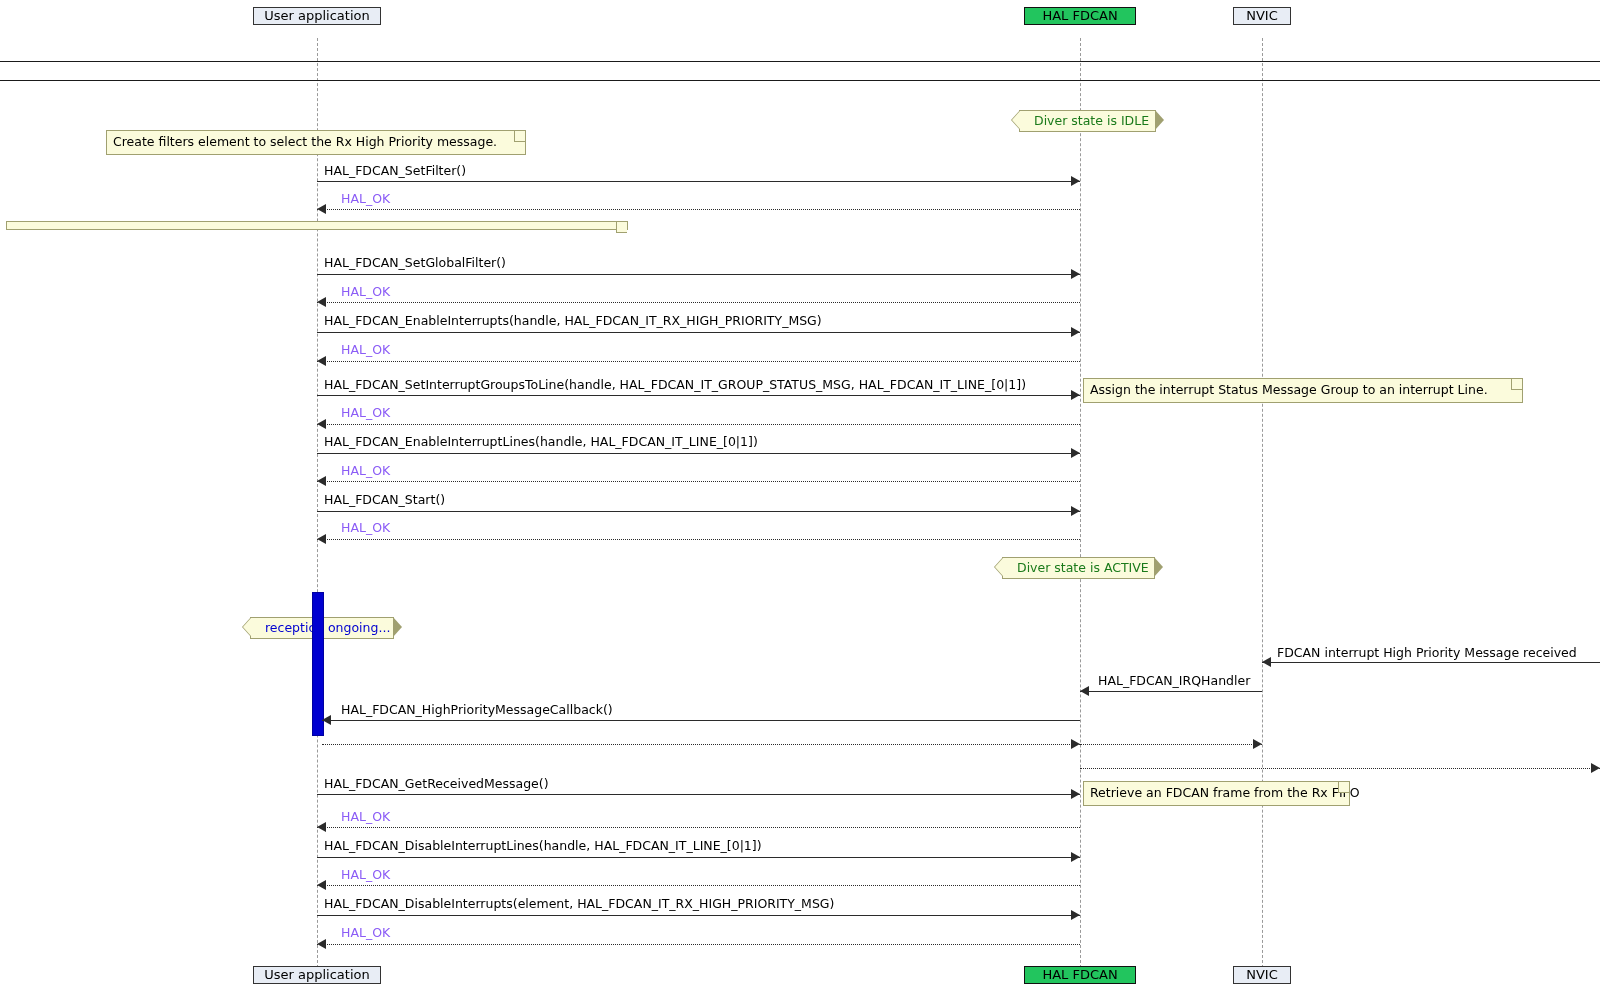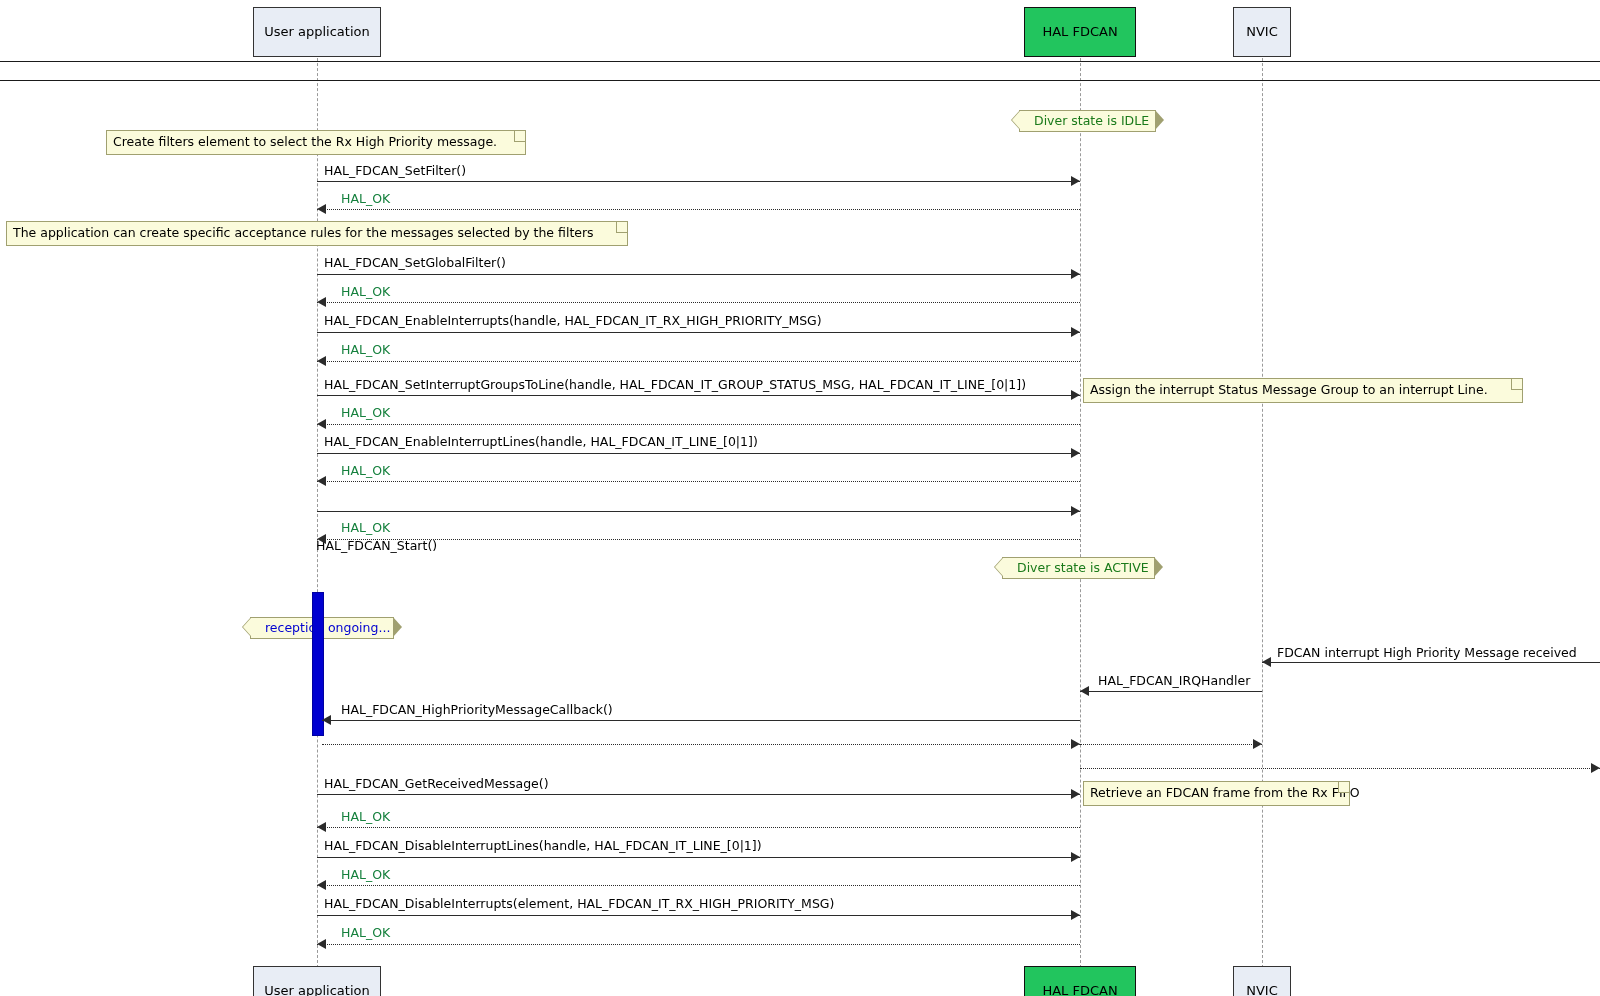--- a/index.html
+++ b/index.html
@@ -20,21 +20,21 @@
     position: absolute;
     left: 0; top: 0;
     width: 1600px;
     height: 996px;
   }
   .participant {
     position: absolute;
     box-sizing: border-box;
     border: 1px solid #333333;
     background: #E8EDF5;
-    padding: 16px 10px;
+    padding: 0 10px;
     font-size: 13px;
     line-height: 16px;
     white-space: nowrap;
     text-align: center;
   }
   .participant.hal {
     background: #22c55e;
     font-weight: normal;
     border-color: #111111;
   }
@@ -72,21 +72,21 @@
     border-bottom: 5px solid transparent;
   }
   .msg-label {
     position: absolute;
     white-space: nowrap;
     font-size: 12.5px;
     line-height: 14px;
     color: #000000;
   }
   .msg-label.ok {
-    color: #15803d;
+    color: #8b5cf6;
   }
   .note {
     position: absolute;
     box-sizing: border-box;
     background: #FBFBDC;
     border: 1px solid #A0A070;
     padding: 3px 8px 4px 6px;
     font-size: 12.5px;
     line-height: 16px;
     white-space: nowrap;
@@ -206,21 +206,20 @@
     <span class="inner-l"></span><span class="inner-r"></span>
     <span>reception ongoing...</span>
   </div>
 
   <div class="note" style="left:106px; top:130px; width:420px;">
     <span class="fold"></span>
     <span>Create filters element to select the Rx High Priority message.</span>
   </div>
   <div class="note" style="left:6px; top:221px; width:622px;">
     <span class="fold"></span>
-    <span>The application can create specific acceptance rules for the messages selected by the filters</span>
   </div>
   <div class="note" style="left:1083px; top:378px; width:440px;">
     <span class="fold"></span>
     <span>Assign the interrupt Status Message Group to an interrupt Line.</span>
   </div>
   <div class="note" style="left:1083px; top:781px; width:267px;">
     <span class="fold"></span>
     <span>Retrieve an FDCAN frame from the Rx FIFO</span>
   </div>
 
@@ -261,21 +260,21 @@
   <div class="msg-line" style="left:317px; top:453px; width:763px;"></div>
   <div class="arrow right" style="left:1071px; top:448px;"></div>
   <div class="msg-label" style="left:324px; top:435px;">HAL_FDCAN_EnableInterruptLines(handle, HAL_FDCAN_IT_LINE_[0|1])</div>
 
   <div class="msg-line dotted" style="left:317px; top:481px; width:763px;"></div>
   <div class="arrow left" style="left:317px; top:476px;"></div>
   <div class="msg-label ok" style="left:341px; top:464px;">HAL_OK</div>
 
   <div class="msg-line" style="left:317px; top:511px; width:763px;"></div>
   <div class="arrow right" style="left:1071px; top:506px;"></div>
-  <div class="msg-label" style="left:316px; top:493px;margin-top:46px;">HAL_FDCAN_Start()</div>
+  <div class="msg-label" style="left:324px; top:493px;">HAL_FDCAN_Start()</div>
 
   <div class="msg-line dotted" style="left:317px; top:539px; width:763px;"></div>
   <div class="arrow left" style="left:317px; top:534px;"></div>
   <div class="msg-label ok" style="left:341px; top:521px;">HAL_OK</div>
 
   <div class="msg-line" style="left:1262px; top:662px; width:338px;"></div>
   <div class="arrow left" style="left:1262px; top:657px;"></div>
   <div class="msg-label" style="left:1277px; top:646px;">FDCAN interrupt High Priority Message received</div>
 
   <div class="msg-line" style="left:1080px; top:691px; width:182px;"></div>

